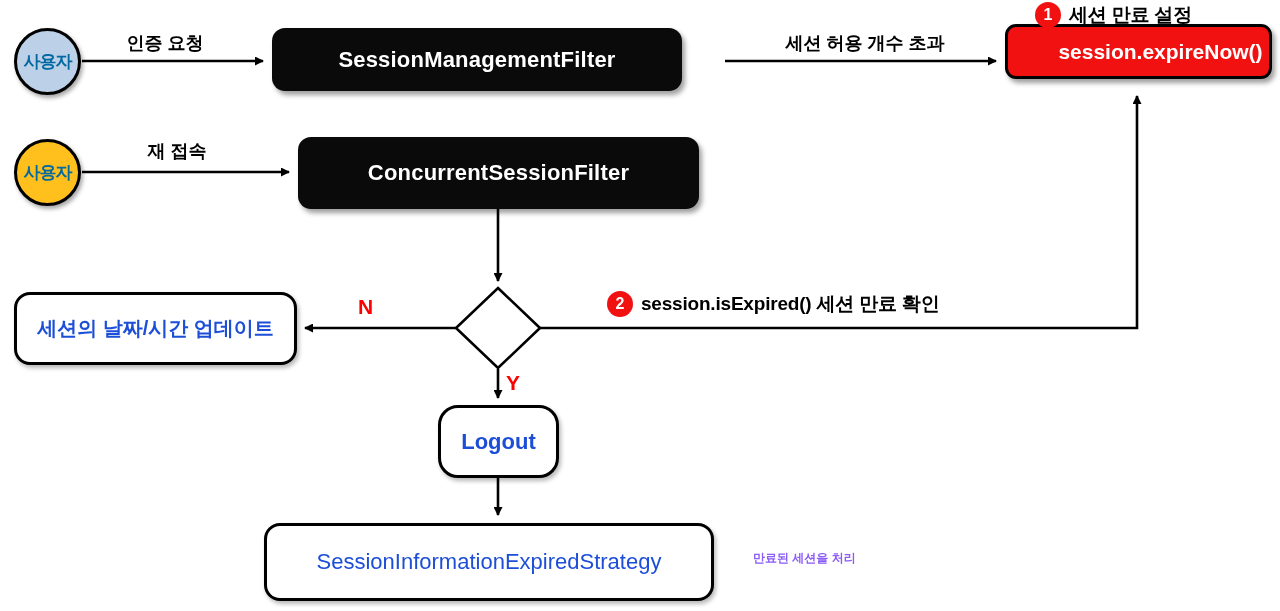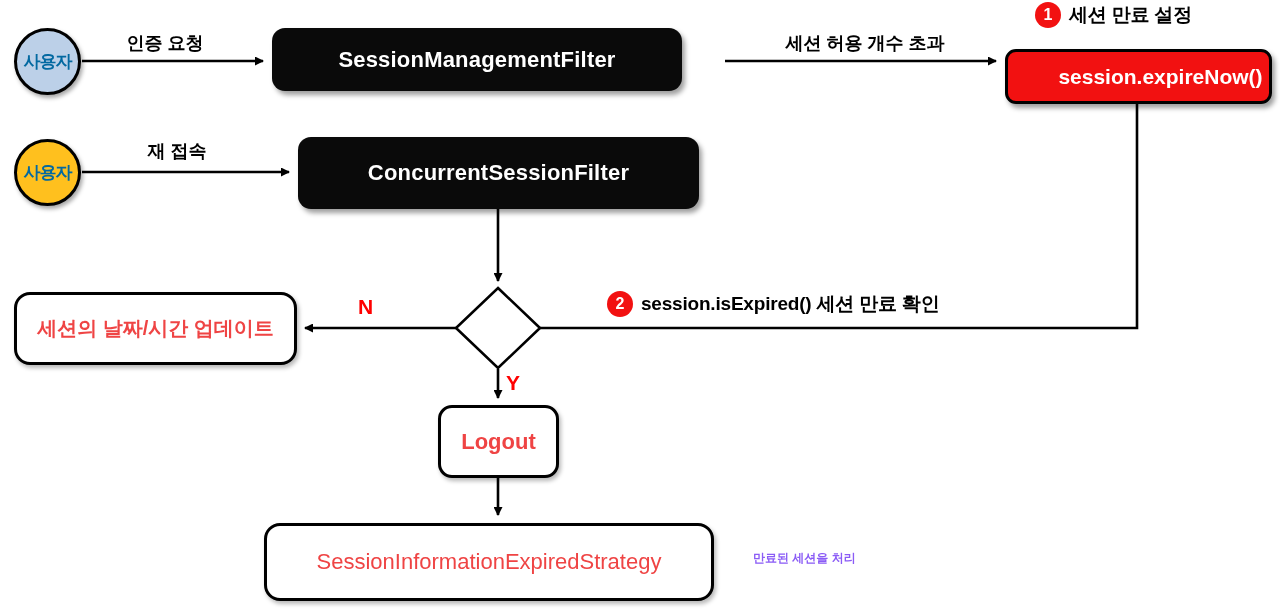--- a/index.html
+++ b/index.html
@@ -20,21 +20,21 @@
     background:#0a0a0a;color:#fff;border-radius:13px;
     font-size:22px;font-weight:700;letter-spacing:0.2px;
     box-shadow:3px 4px 5px rgba(0,0,0,0.38);
   }
   .red-box{
     background:#f21111;color:#fff;border:3px solid #000;border-radius:11px;
     font-size:21px;font-weight:700;
     box-shadow:3px 4px 5px rgba(0,0,0,0.38);
   }
   .white-box{
-    background:#fff;border:3px solid #000;border-radius:16px;color:#ef4444;
+    background:#fff;border:3px solid #000;border-radius:16px;color:#1d4ed8;
     box-shadow:2px 3px 4px rgba(0,0,0,0.28);
   }
   .edge-label{
     position:absolute;color:#000;font-size:18px;font-weight:700;text-align:center;white-space:nowrap;
   }
   .yn-label{position:absolute;color:#ff0000;font-size:21px;font-weight:700;}
   .badge-row{position:absolute;display:flex;align-items:center;gap:8px;white-space:nowrap;}
   .badge{
     width:26px;height:26px;border-radius:50%;background:#f21111;color:#fff;
     display:flex;align-items:center;justify-content:center;
@@ -72,28 +72,28 @@
     <span>사용자</span>
   </div>
 
   <div class="node black-box" style="left:272px;top:28px;width:410px;height:63px;">
     <span>SessionManagementFilter</span>
   </div>
   <div class="node black-box" style="left:298px;top:137px;width:401px;height:72px;text-align:center;">
     <span>ConcurrentSessionFilter</span>
   </div>
 
-  <div class="node red-box" style="left:1005px;top:49px;width:267px;height:55px;padding-left:44px;">
+  <div class="node red-box" style="left:1005px;top:24px;width:267px;height:55px;padding-left:44px;">
     <span>session.expireNow()</span>
   </div>
 
   <div class="node white-box" style="left:14px;top:292px;width:283px;height:73px;font-size:20px;font-weight:600;">
     <span>세션의 날짜/시간 업데이트</span>
   </div>
-  <div class="node white-box" style="left:438px;top:405px;width:121px;height:73px;font-size:22px;font-weight:700;border-radius:14px;">
+  <div class="node white-box" style="left:438px;top:405px;width:121px;height:73px;font-size:22px;font-weight:700;border-radius:20px;">
     <span>Logout</span>
   </div>
   <div class="node white-box" style="left:264px;top:523px;width:450px;height:78px;font-size:22px;font-weight:500;">
     <span>SessionInformationExpiredStrategy</span>
   </div>
 
   <div class="edge-label" style="left:110px;top:31px;width:110px;">인증 요청</div>
   <div class="edge-label" style="left:760px;top:31px;width:210px;">세션 허용 개수 초과</div>
   <div class="edge-label" style="left:122px;top:139px;width:110px;">재 접속</div>
   <div class="yn-label" style="left:358px;top:295px;">N</div>

